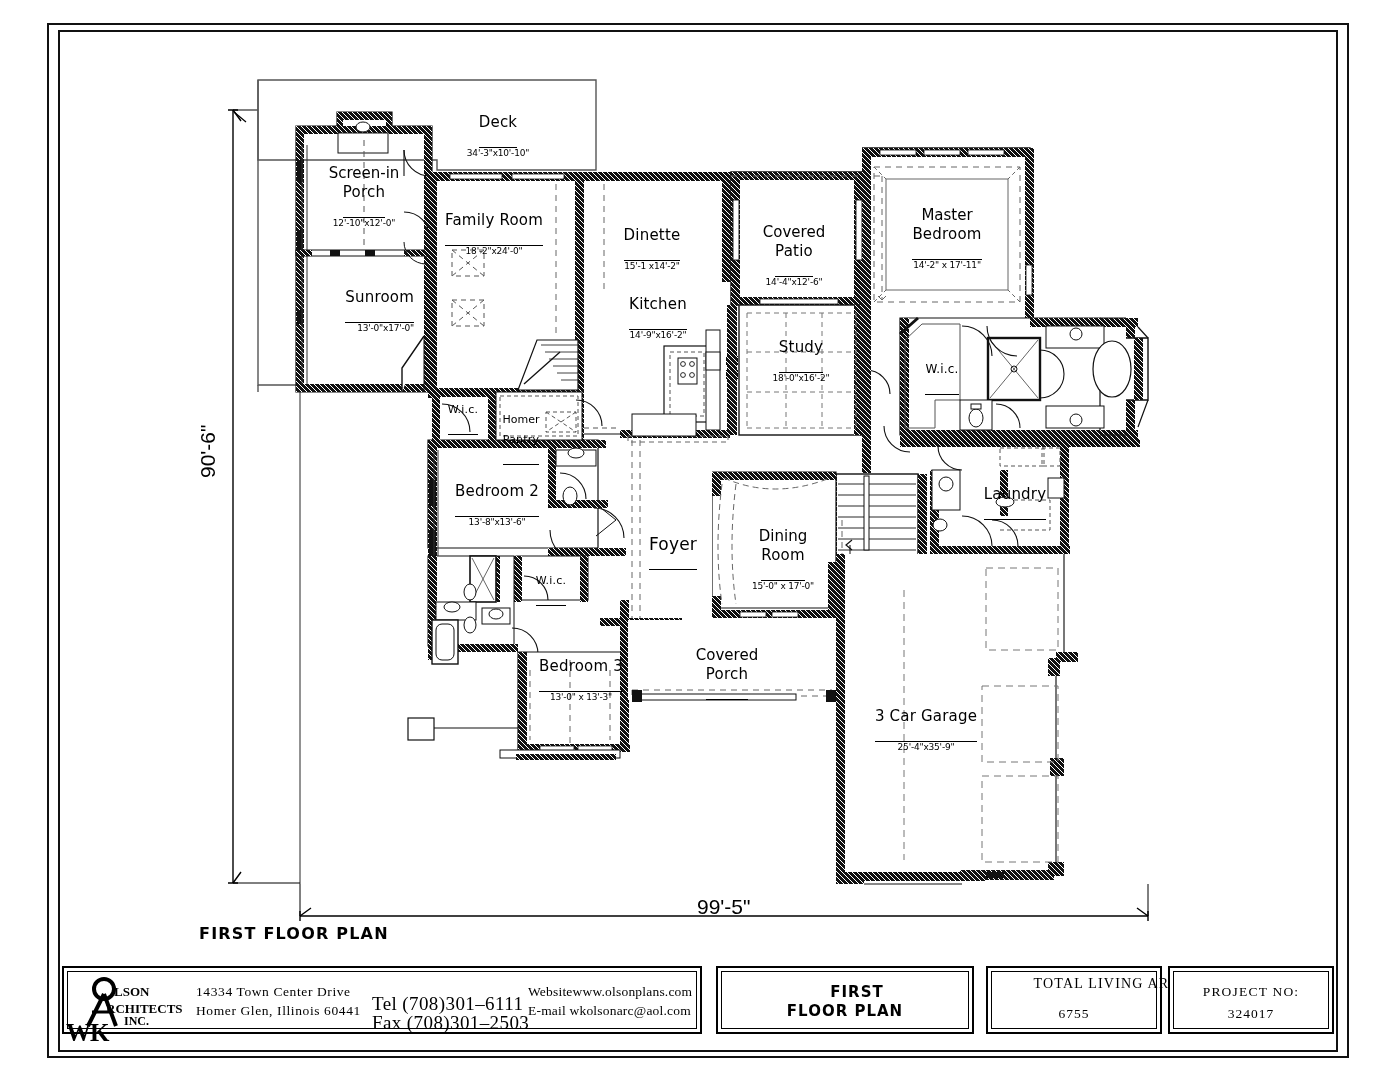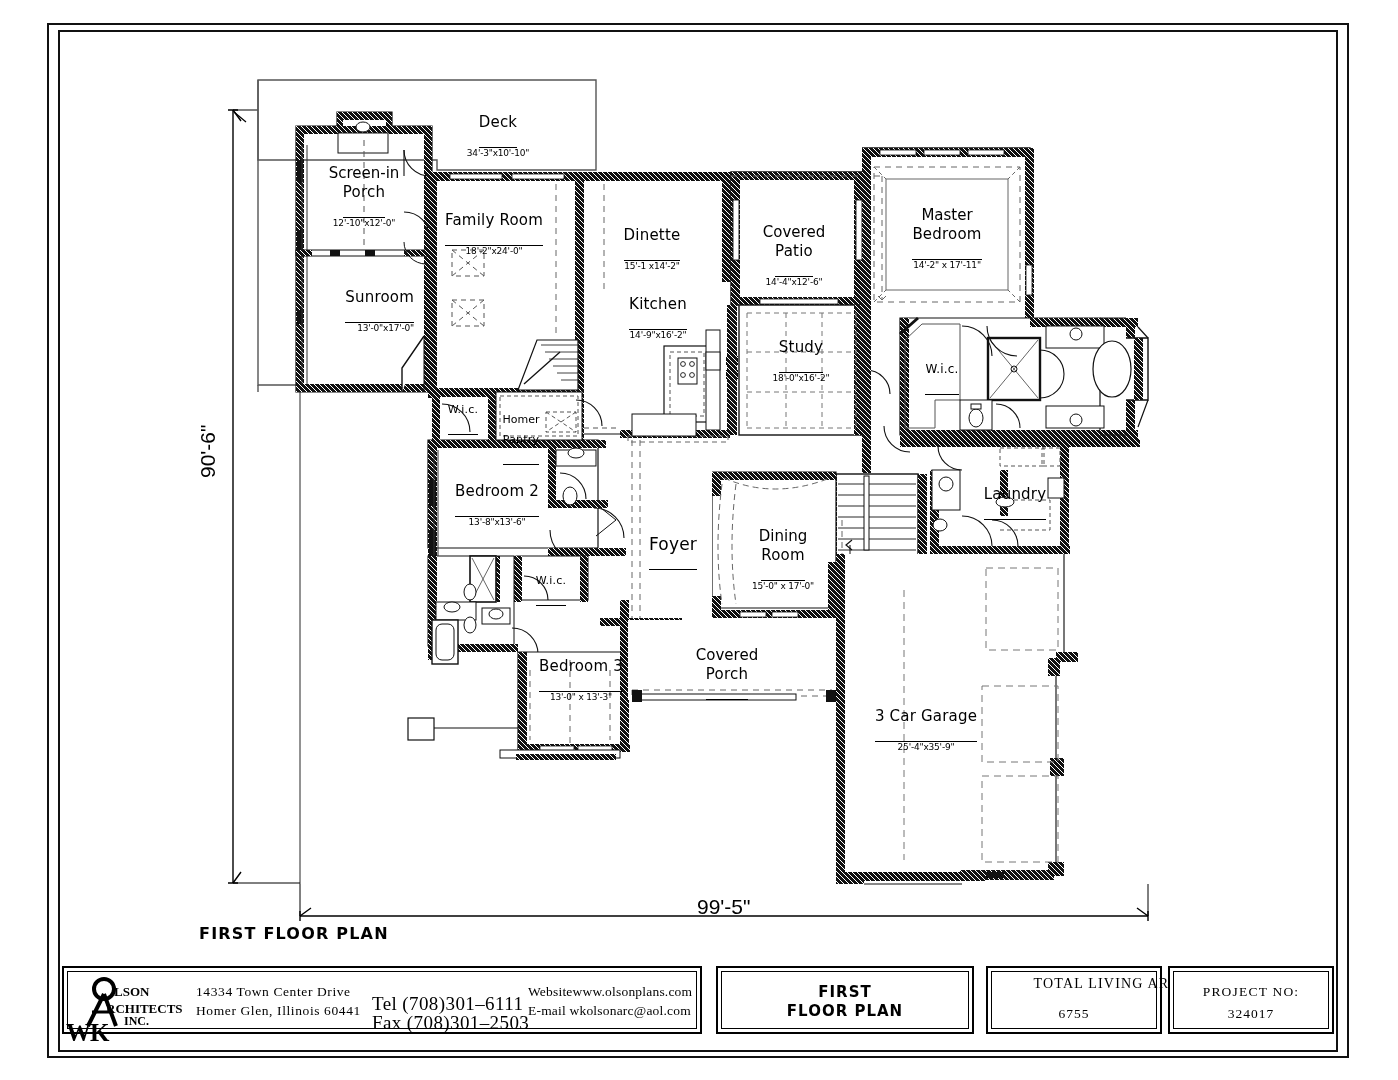--- a/index.html
+++ b/index.html
@@ -41,21 +41,21 @@
   #logo .lg-l1{position:absolute;left:48px;top:12px;font-weight:bold;font-size:13px;
       font-family:"Liberation Serif", serif;}
   #logo .lg-l2{position:absolute;left:40px;top:29px;font-weight:bold;font-size:13px;
       font-family:"Liberation Serif", serif;}
   #logo .lg-l3{position:absolute;left:58px;top:42px;font-weight:bold;font-size:12px;
       font-family:"Liberation Serif", serif;}
   #logo svg{position:absolute;left:0;top:0;}
 
   .tb-text{position:absolute;text-align:center;width:100%;}
   .hand{font-family:"DejaVu Sans", sans-serif;font-weight:bold;letter-spacing:1px;}
-  #tb-sheet .l1{top:15px;font-size:15px;}
+  #tb-sheet .l1{top:15px;font-size:15px;margin-left:12px;}
   #tb-sheet .l2{top:34px;font-size:15px;}
   #tb-area .l1{top:8px;font-size:14px;letter-spacing:1.2px;margin-left:38px;}
   #tb-area .l2{top:38px;font-size:13.5px;letter-spacing:1px;}
   #tb-proj .l1{top:16px;font-size:13.5px;letter-spacing:1.2px;}
   #tb-proj .l2{top:38px;font-size:13.5px;letter-spacing:1px;}
 
   
   #plan-label{position:absolute;left:199px;top:924px;font-size:16px;
      font-family:"DejaVu Sans", sans-serif;font-weight:bold;letter-spacing:1.2px;}
 

